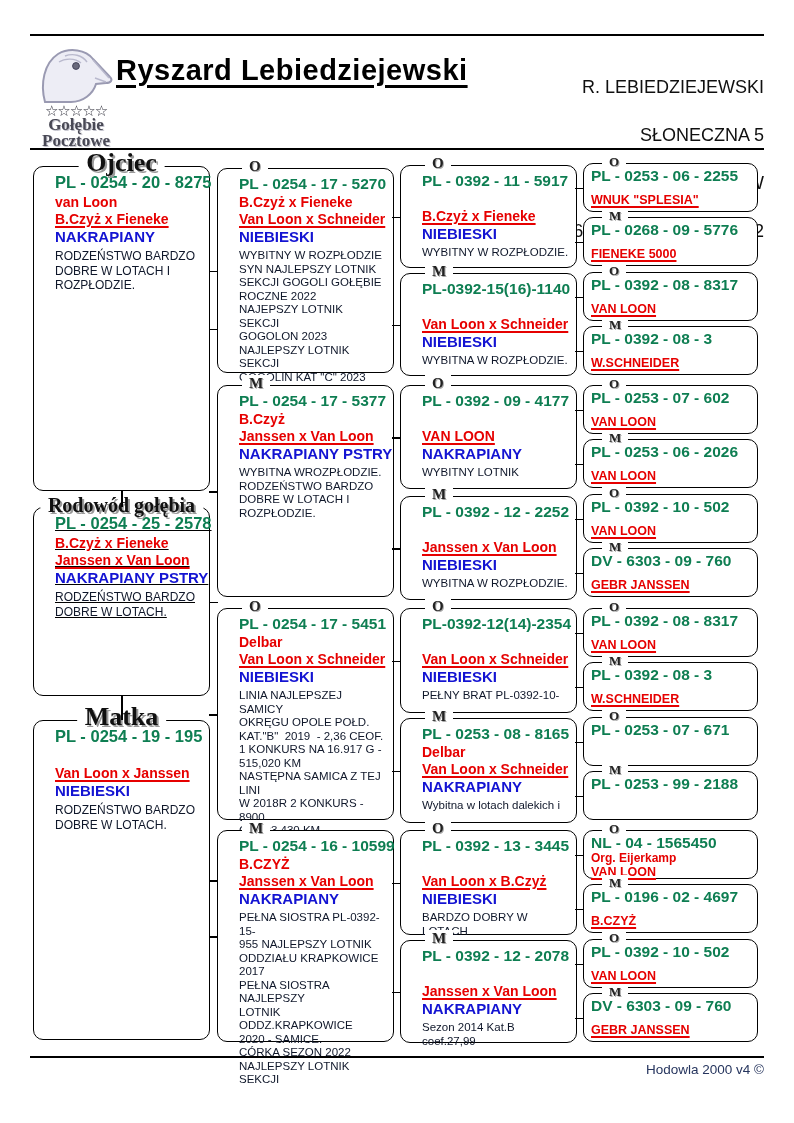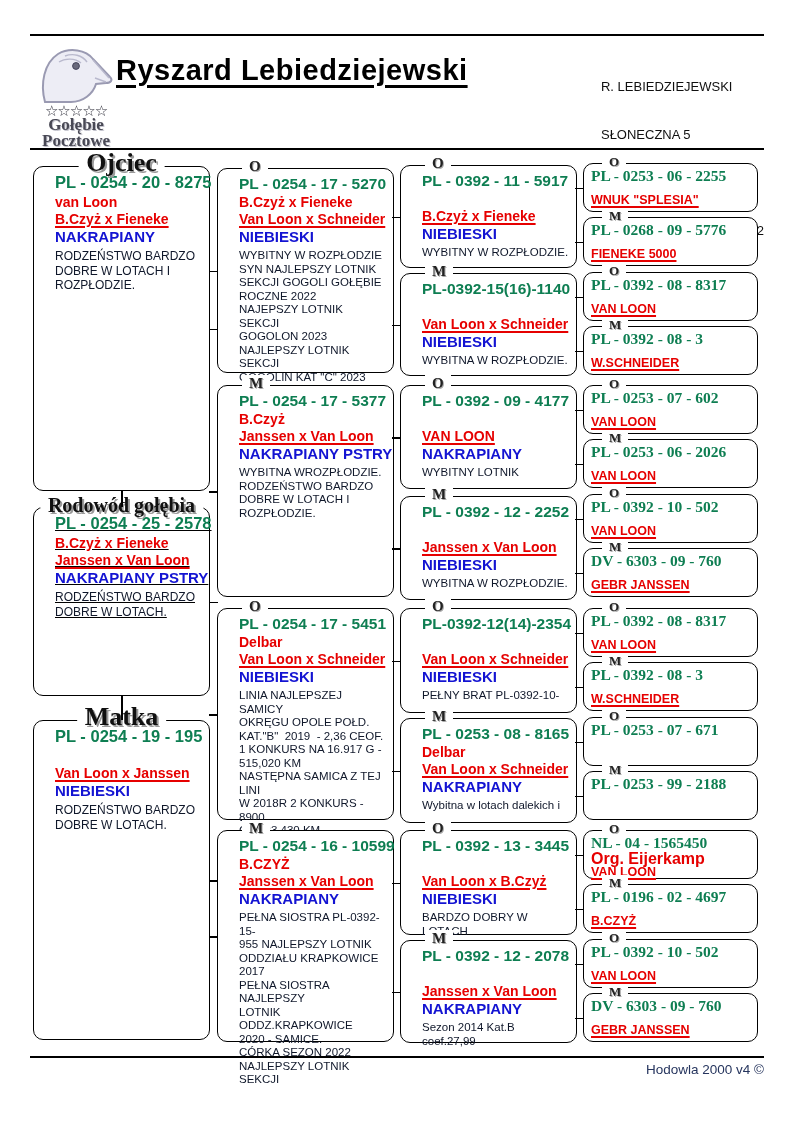--- a/index.html
+++ b/index.html
@@ -14,21 +14,21 @@
 
   
   .logo { position:absolute; left:28px; top:46px; width:96px; text-align:center; }
   .logo svg { display:block; margin:0 auto; }
   .stars { font-size:15px; color:#2e2e3a; line-height:13px; letter-spacing:-1px; }
   .lname { font-family:"Liberation Serif", "DejaVu Serif", serif; font-weight:bold;
            font-size:17px; line-height:16px; color:#494955; text-shadow:1px 1px 0 #c3c3cd; }
   .title { position:absolute; left:116px; top:54px; font-size:29px; font-weight:bold;
            color:#000; letter-spacing:.5px; text-decoration:underline;
            text-decoration-thickness:2.5px; text-underline-offset:5px; }
-  .address { position:absolute; right:30px; top:47px; font-size:13px;
+  .address { position:absolute; right:30px; top:47px; text-align:right; font-size:18px;
              line-height:16px; color:#101010; white-space:pre; }
 
   
   .pbox { position:absolute; background:#fff; border:1.5px solid #000; border-radius:10px;
           padding:5px 7px 4px 21px; }
   .pbox::before { content:""; position:absolute; left:-9px; top:50%; width:8px; height:1.5px; background:#000; }
   .c1::before { display:none; }
   .c1::after { content:""; position:absolute; right:-9px; top:50%; width:8px; height:1.5px; background:#000; }
 
   .c1 { left:33px;  width:177px; }
@@ -58,22 +58,22 @@
           line-height:19px; margin-bottom:1px; white-space:nowrap; }
   .c1 .ring { font-size:16.5px; line-height:21px; }
   .red  { font-size:14px; font-weight:bold; color:var(--name-red,#e60000);
           line-height:17px; min-height:17px; white-space:nowrap; }
   .u    { text-decoration:underline; text-decoration-thickness:2px; text-underline-offset:2px; }
   .blue { font-size:15px; font-weight:bold; color:var(--breed-blue,#1313d2);
           line-height:18px; margin-bottom:3px; white-space:nowrap; }
   .desc { font-size:11.5px; line-height:13.5px; color:#0f172a; white-space:pre-wrap; }
   .c1 .desc { font-size:12px; line-height:14.5px; }
 
-  .g4ring { font-size:15.5px; line-height:18px; margin-bottom:0;font-family:Liberation Serif, serif; }
-  .extra  { font-size:16px; font-weight:bold; color:var(--name-red,#e60000); line-height:13px; }
+  .g4ring { font-size:15.5px; line-height:18px; margin-bottom:0; }
+  .extra  { font-size:12px; font-weight:bold; color:var(--name-red,#e60000); line-height:13px; }
   .g4name { margin-top:auto; font-size:12.5px; font-weight:bold; color:var(--name-red,#e60000);
             line-height:15px; text-decoration:underline; text-decoration-thickness:1.5px;
             text-underline-offset:2px; white-space:nowrap; }
 
   .vline { position:absolute; left:121px; width:2px; background:#000; }
   .v1 { top:491px; height:16px; }
   .v2 { top:696px; height:24px; }
 
   .credit { position:absolute; right:30px; top:1062px; font-size:13.5px;
             color:var(--footer-navy,#26355e);margin-left:12px; }

